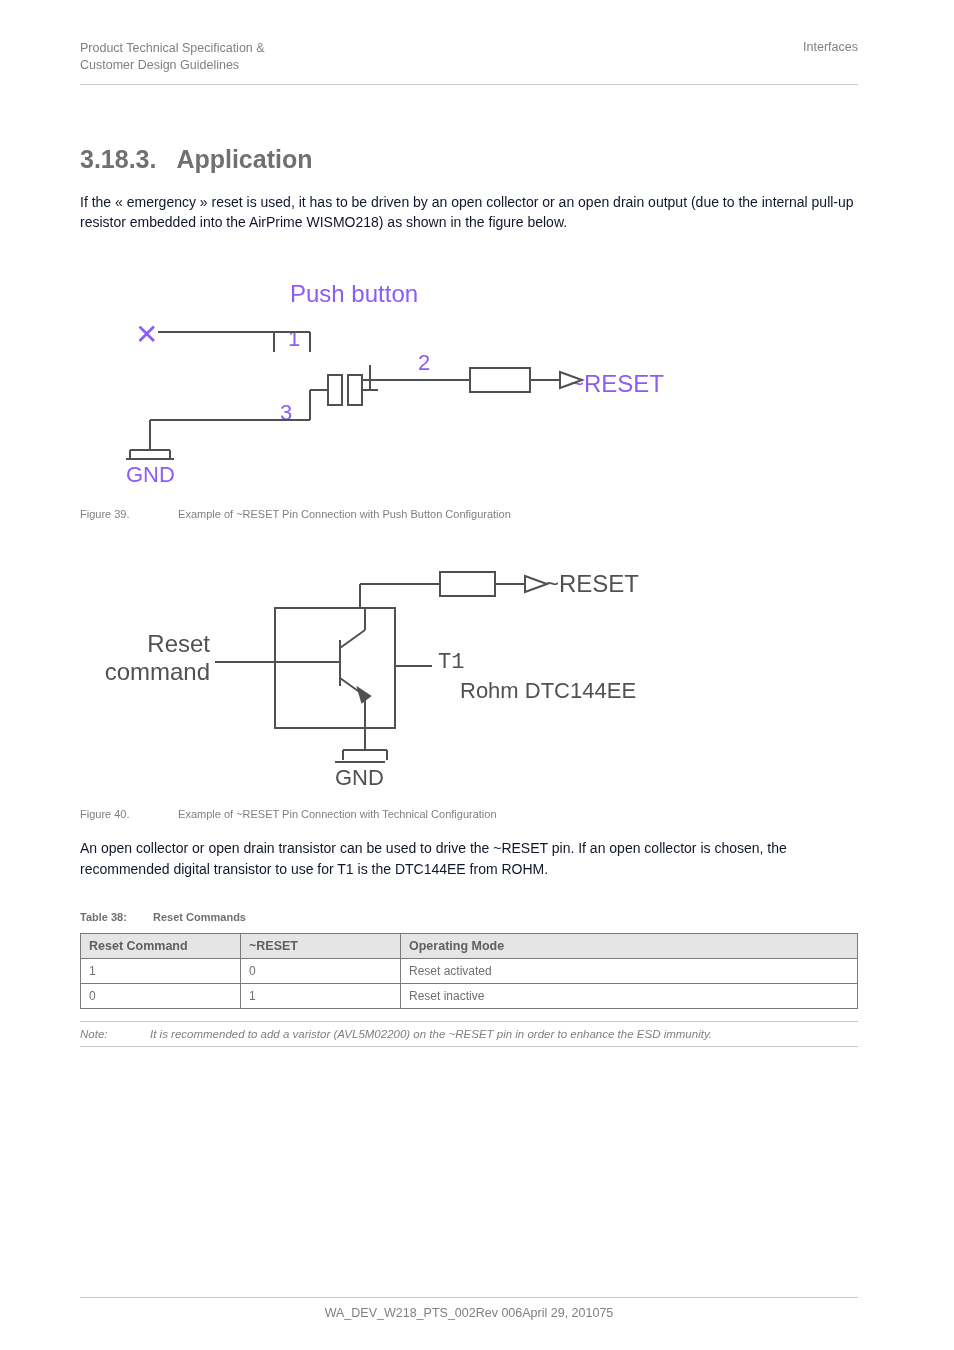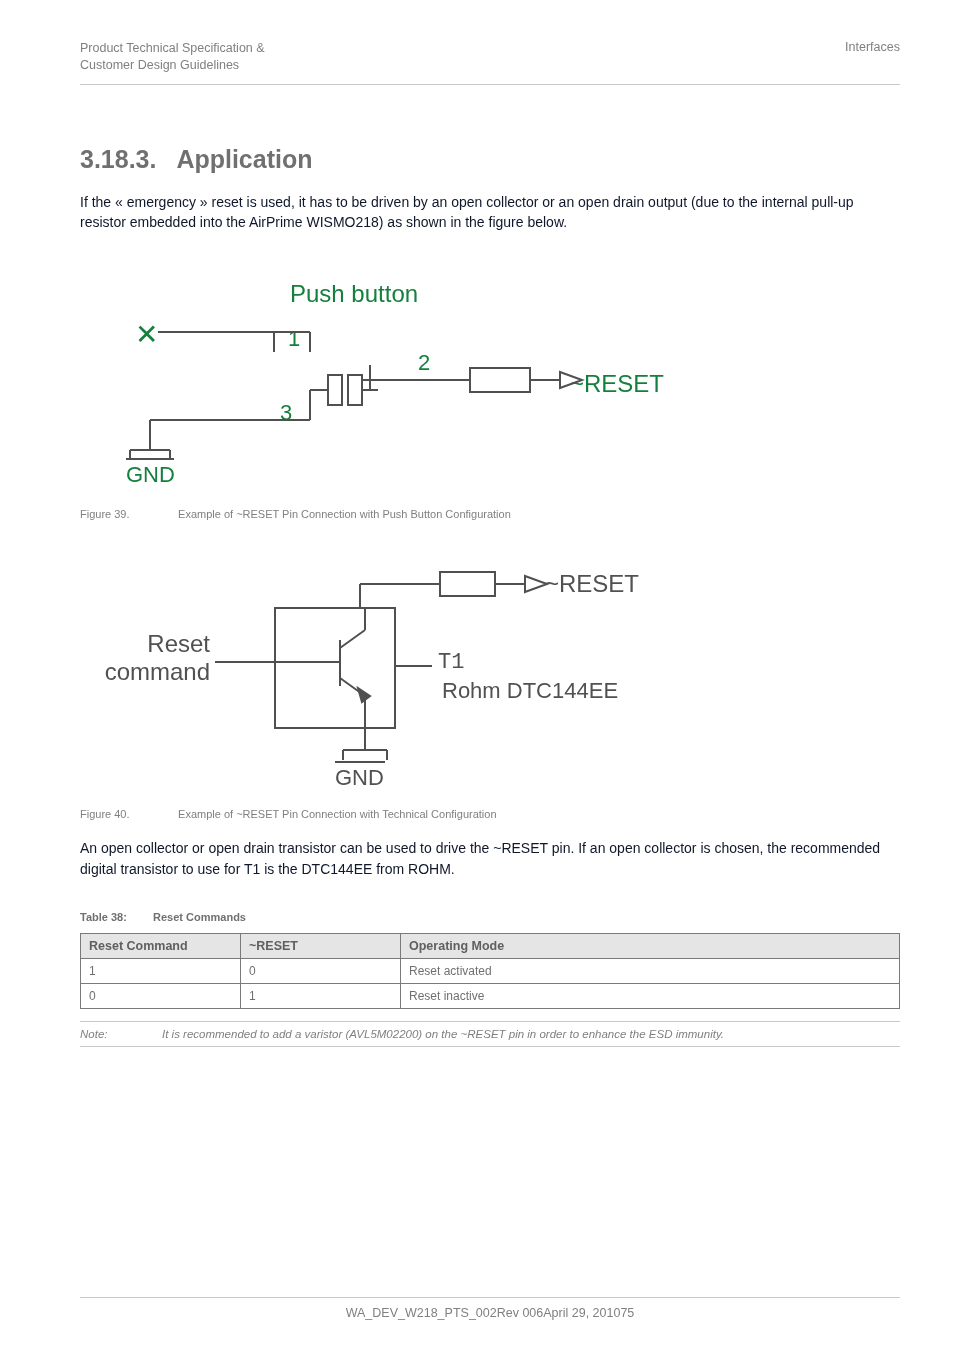--- a/index.html
+++ b/index.html
@@ -7,21 +7,21 @@
     margin: 0;
     padding: 0;
     background: #fff;
     font-family: Arial, Helvetica, sans-serif;
     color: #707070;
   }
   .page {
     width: 954px;
     height: 1350px;
     box-sizing: border-box;
-    padding: 40px 54px 30px 80px;
+    padding: 40px 96px 30px 80px;
     position: relative;
     display: flex;
     flex-direction: column;
   }
   .topbar {
     display: flex;
     justify-content: space-between;
     font-size: 12.5px;
     color: #808080;
     padding-bottom: 10px;
@@ -41,21 +41,21 @@
     color: #0f172a;
     margin: 0 0 18px 0;
   }
   
   .fig1 {
     position: relative;
     width: 640px;
     height: 210px;
     margin: 30px 0 10px 0;
     font-family: Arial, sans-serif;
-    color: #15803d;
+    color: #8b5cf6;
   }
   .fig1 .push-label {
     position: absolute; left: 210px; top: 0;
     font-size: 24px;
   }
   .fig1 .x-mark {
     position: absolute; left: 55px; top: 38px;
     font-size: 28px; font-family: Arial;
   }
   .fig1 .one { position:absolute; left:208px; top:46px; font-size:22px; }
@@ -89,21 +89,21 @@
     color:#515151;
   }
   .fig2 .reset-label {
     position:absolute; left:465px; top:0px; font-size:24px;
   }
   .fig2 .reset-cmd {
     position:absolute; left:0px; top:60px;
     font-size:24px; text-align:right; width:130px; line-height:1.15;
   }
   .fig2 .t1 { position:absolute; left:358px; top:80px; font-size:22px;font-family:Liberation Mono, monospace; }
-  .fig2 .rohm { position:absolute; left:362px; top:108px; font-size:22px; }
+  .fig2 .rohm { position:absolute; left:380px; top:108px; font-size:22px; }
   .fig2 .gnd-lbl { position:absolute; left:255px; top:195px; font-size:22px; }
   .fig2 .gnd-over2 {
     position:absolute; left:255px; top:191px; width:50px; border-top:2px solid #505050;
   }
   .fig2 svg { position:absolute; left:0; top:0; }
 
   .table-title {
     font-size: 11px;
     font-weight: bold;
     color:#707070;
@@ -133,21 +133,20 @@
 
   .note-row {
     display:flex;
     margin-top: 12px;
     font-size: 11.5px;
     font-style: italic;
     color:#808080;
     border-top: 1px solid #c8c8c8;
     border-bottom: 1px solid #c8c8c8;
     padding: 6px 0 6px 0;
-    gap: 12px;
   }
   .note-row .nlabel { width:70px; flex:none; }
   .note-row .ntext { flex:1; }
 
   .footer {
     margin-top:auto;
     border-top: 1px solid #c8c8c8;
     padding-top: 8px;
     display: flex;
     justify-content: center;

